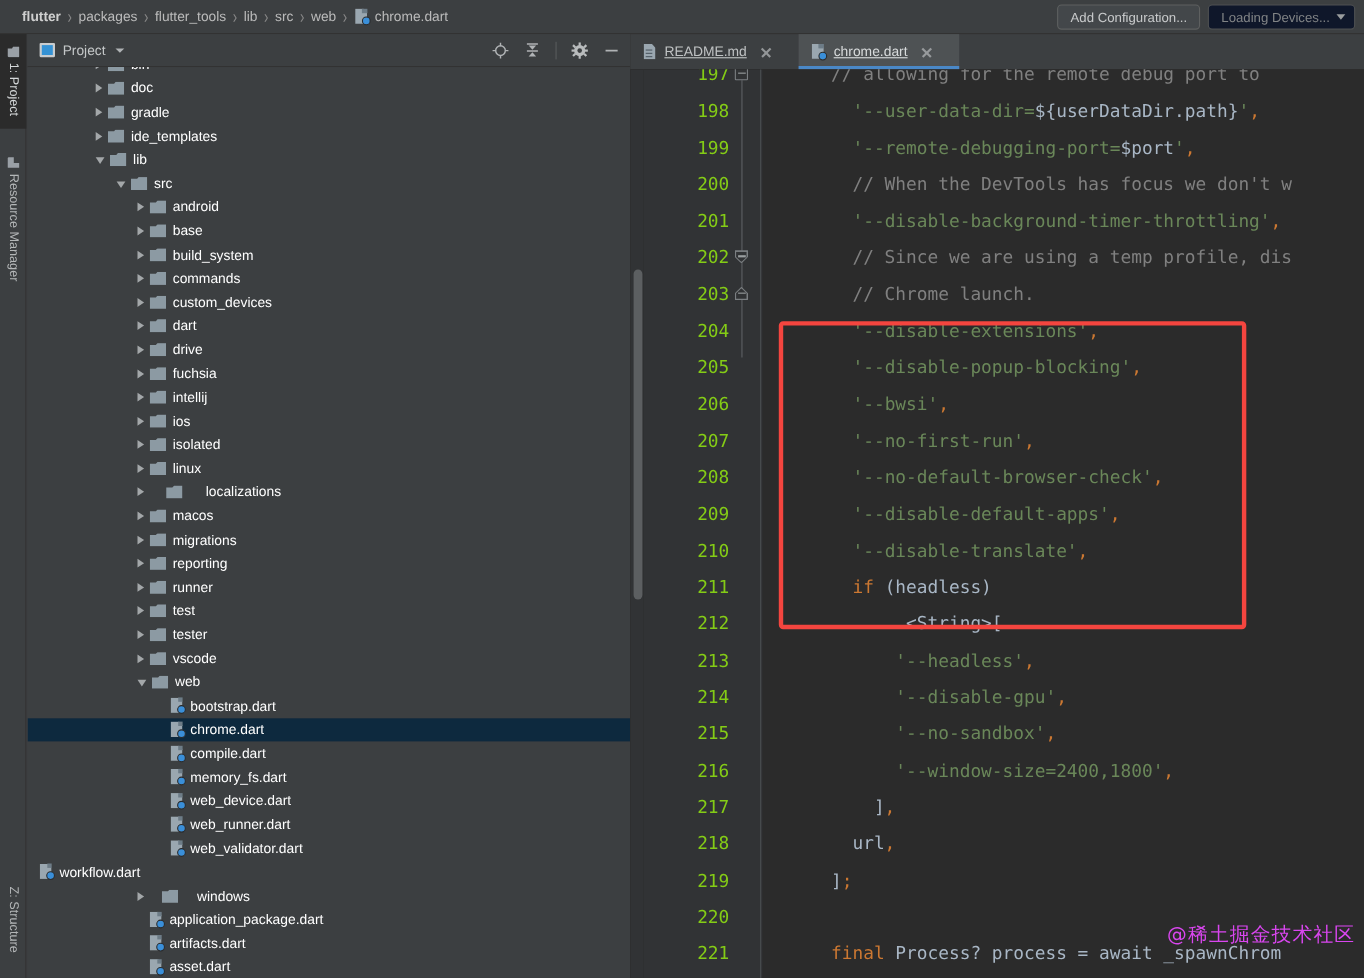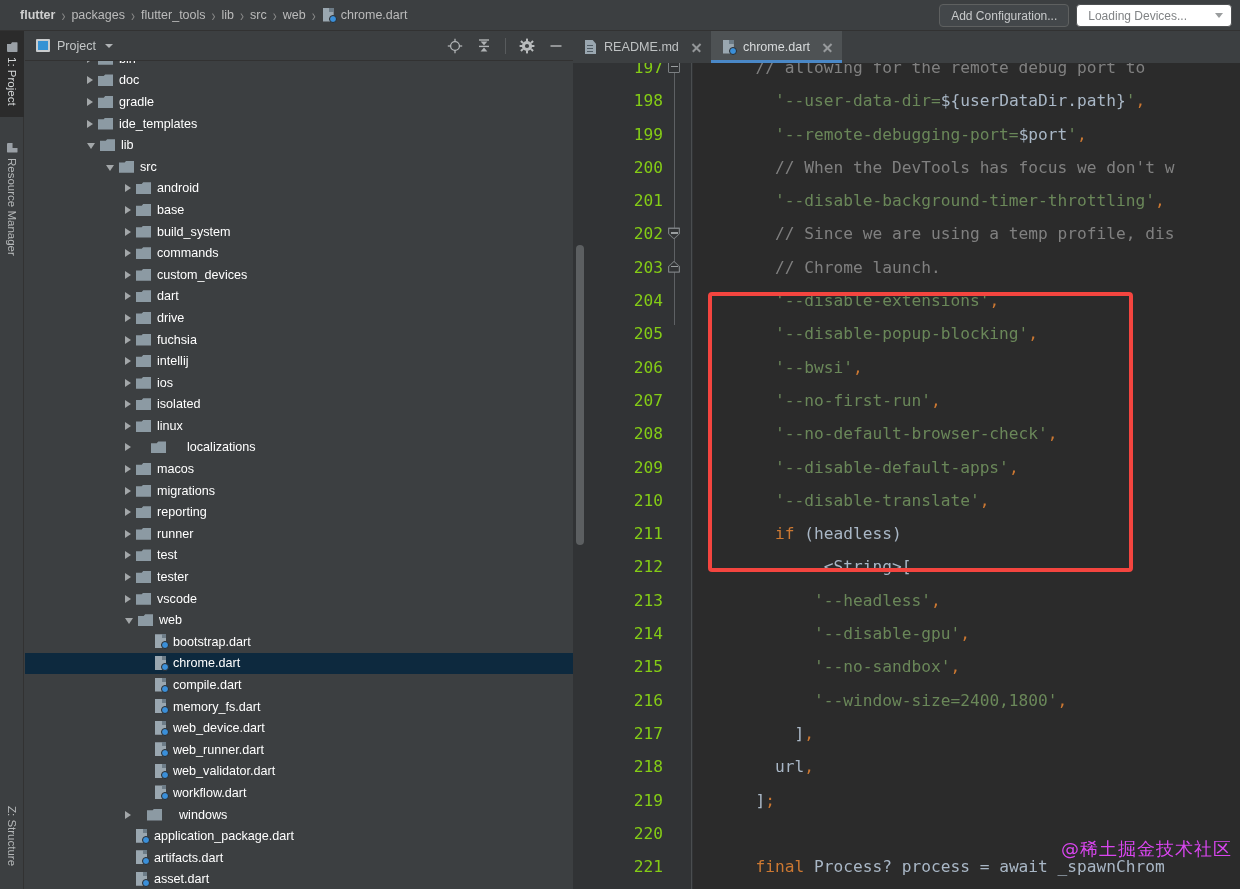--- a/index.html
+++ b/index.html
@@ -78,24 +78,24 @@
     background: #43474a;
     color: #c8cacb;
     font-size: 12px;
     display: flex; align-items: center;
   }
   .btn-devices {
     height: 23px;
     padding: 0 8px 0 11px;
     border: 1px solid #4e5052;
     border-radius: 4px;
-    background: #ffffff;
+    background: #0f172a;
     color: #808385;
     font-size: 12px;
-    display: flex; align-items: center; gap: 28px;
+    display: flex; align-items: center; gap: 6px;
   }
   .caret-dn {
     width: 0; height: 0;
     border-left: 4.5px solid transparent;
     border-right: 4.5px solid transparent;
     border-top: 5px solid #9a9d9e;
   }
 
   
   .leftstrip {
@@ -220,25 +220,26 @@
     background: #2b2b2b;
   }
   .tabbar {
     position: relative;
     height: 32px;
     background: #3c3f41;
     display: flex; align-items: stretch;
   }
   .etab {
     display: flex; align-items: center; gap: 7px;
-    padding: 0 9px 0 12px;
+    padding: 0 24px 0 12px;
     font-size: 12.6px;
     color: #bfc2c3;
     position: relative;
     cursor: default;
+    text-decoration: underline;
   }
   .etab.active {
     background: #4e5254;
     color: #d8dbdc;
   }
   .etab.active::after {
     content: "";
     position: absolute; left: 0; right: 0; bottom: 0;
     height: 3px; background: #4a88c7;
   }
@@ -688,21 +689,21 @@
           </div>
           <div class="trow" style="padding-left: 119px;">
             <span class="twist none"></span>
             <span class="dart-icon file-icon">
               <span class="page"></span>
               <span class="fold"></span>
               <span class="dot"></span>
             </span>
             <span class="tlabel">web_validator.dart</span>
           </div>
-          <div class="trow" style="padding-left: 119px;">
+          <div class="trow" style="">
             <span class="twist none"></span>
             <span class="dart-icon file-icon">
               <span class="page"></span>
               <span class="fold"></span>
               <span class="dot"></span>
             </span>
             <span class="tlabel">workflow.dart</span>
           </div>
           <div class="trow" style="padding-left: 100px; gap: 11px;">
             <span class="twist "></span>

